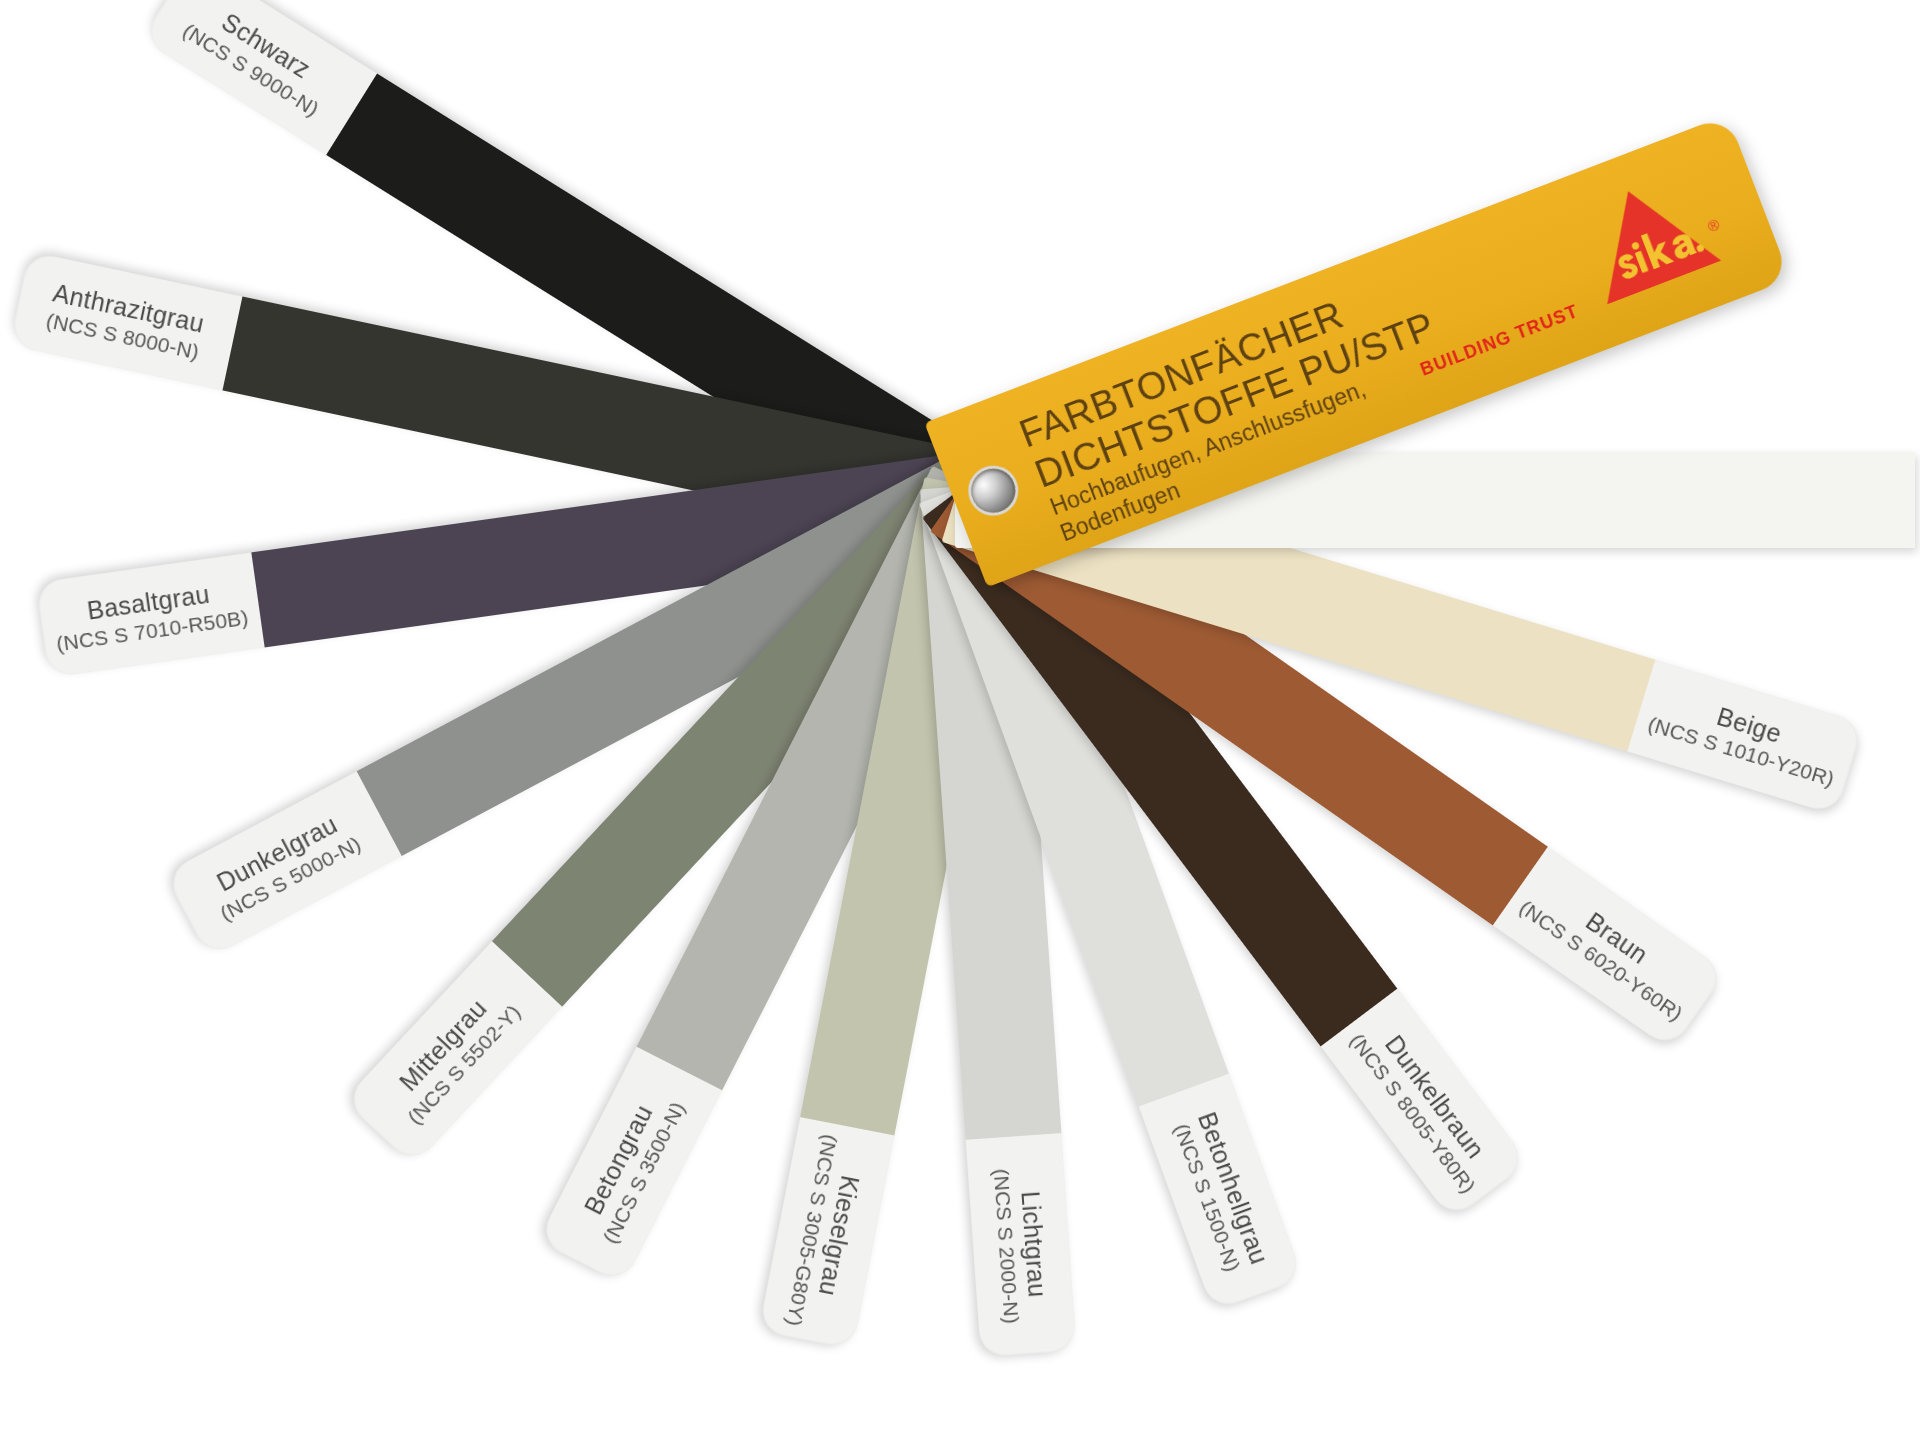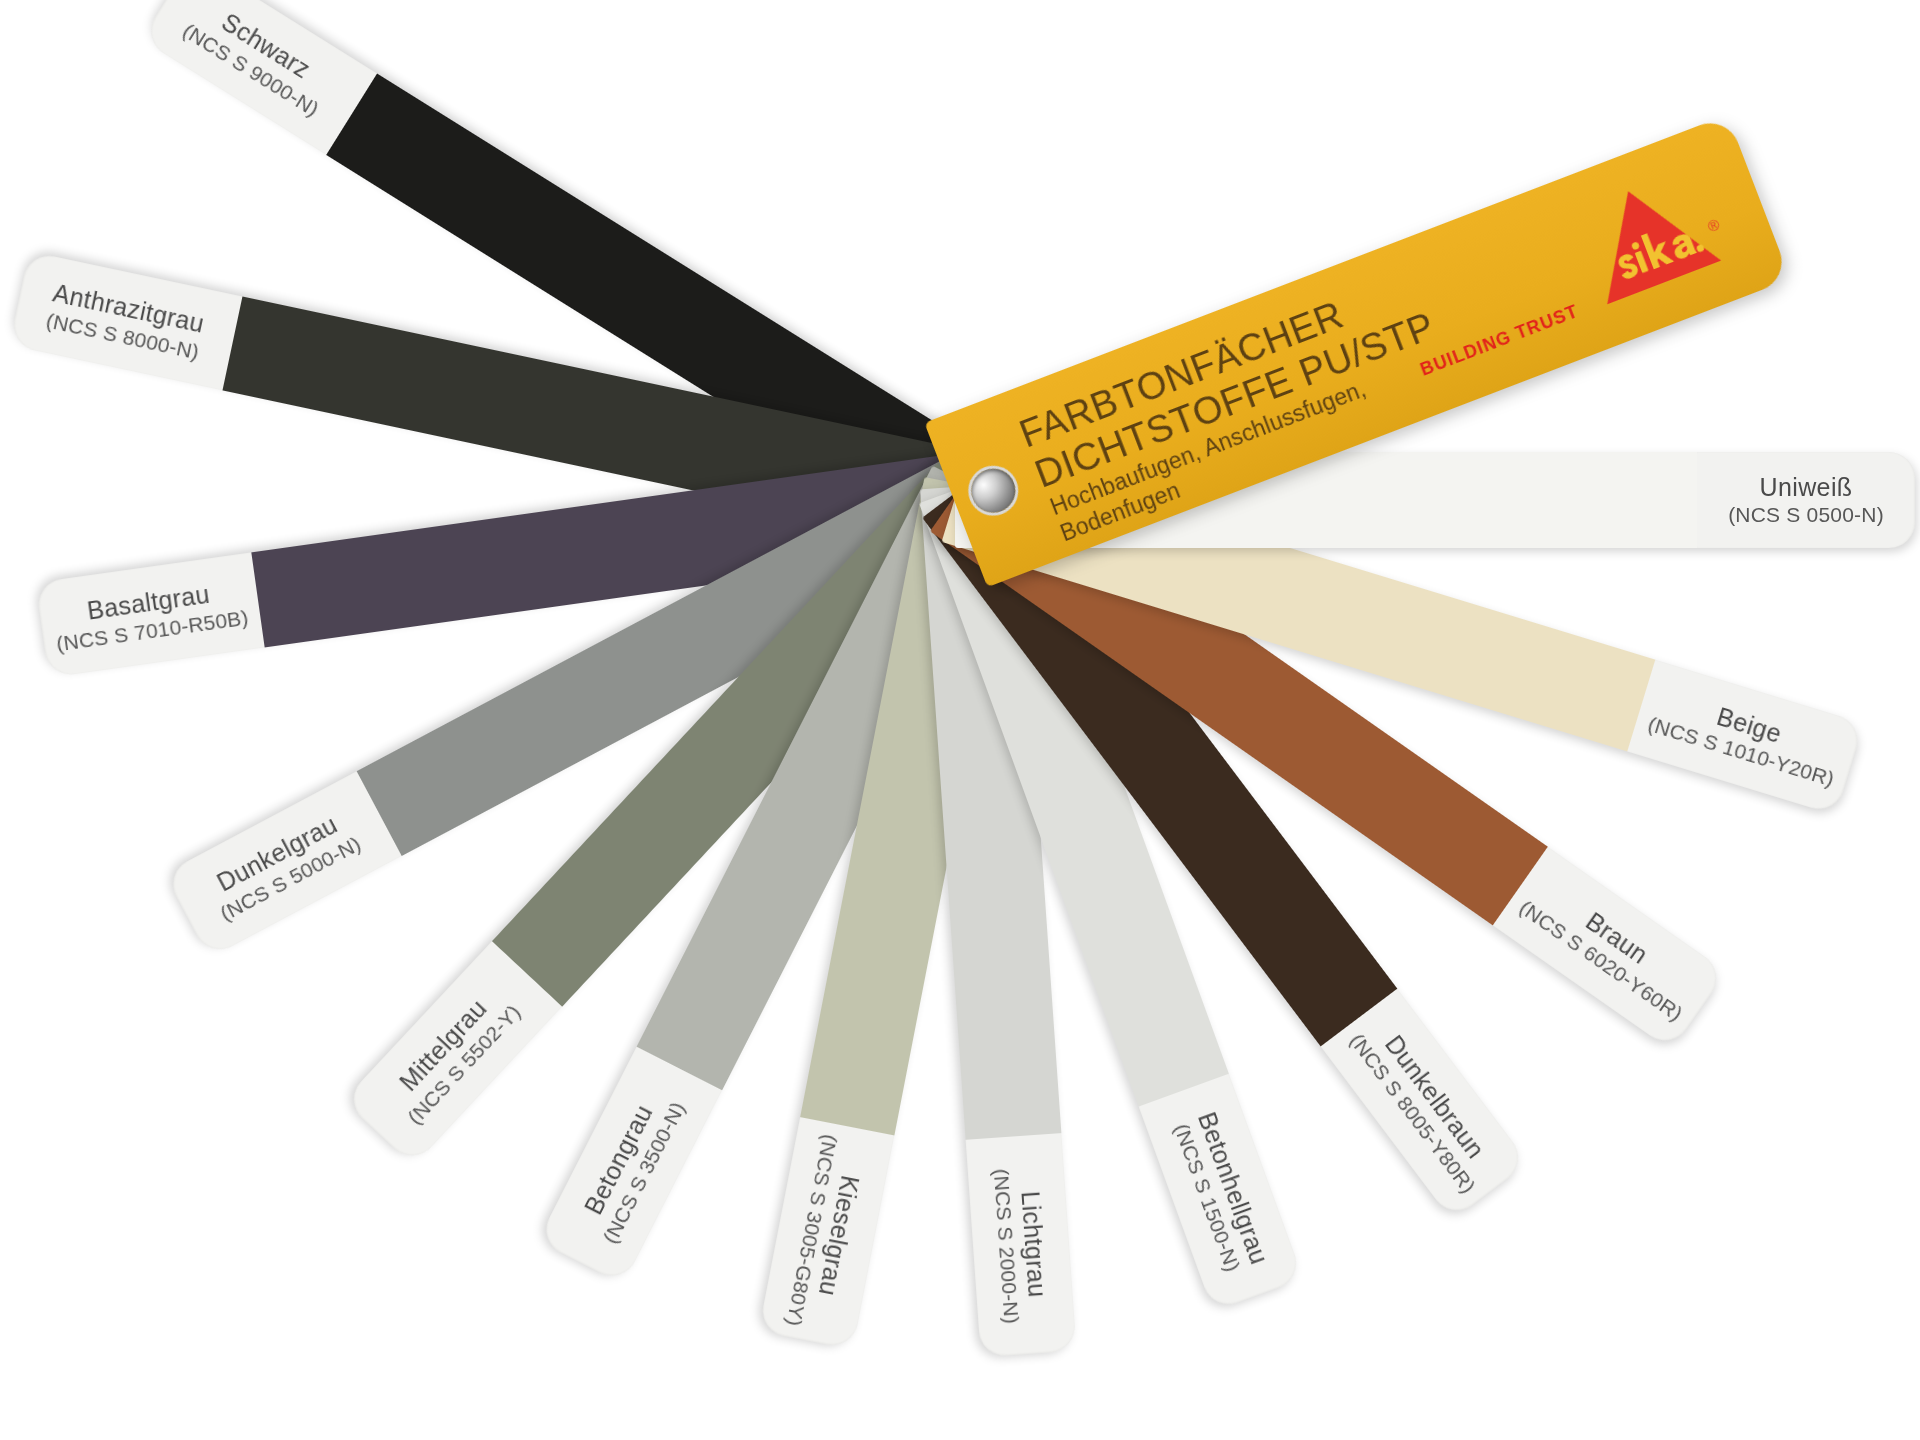--- a/index.html
+++ b/index.html
@@ -263,26 +263,20 @@
           <div class="swatch" style="background: rgb(236, 225, 194);"></div>
           <div class="tip" style="background: rgb(242, 242, 240);">
             <div class="label" style="transform: rotate(0deg);">
               <span class="nm">Beige</span>
               <span class="ncs">(NCS S 1010-Y20R)</span>
             </div>
           </div>
         </div>
         <div class="blade" style="width: 960px; transform: translateY(-50%) rotate(0deg); z-index: 13;">
           <div class="swatch" style="background: rgb(244, 244, 241);"></div>
-          <div class="tip" style="background: rgb(242, 242, 240);">
-            <div class="label" style="transform: rotate(0deg);">
-              <span class="nm">Uniweiß</span>
-              <span class="ncs">(NCS S 0500-N)</span>
-            </div>
-          </div>
         </div>
       </div>
 
     <div id="cover" style="width: 860px; transform: translateY(-50%) rotate(-21deg); z-index: 99; background: linear-gradient(rgb(238, 178, 35) 0%, rgb(233, 173, 29) 55%, rgb(223, 164, 23) 100%);">
       <div id="cover-inner">
 
         <div class="cover-title">
           <span class="l1">FARBTONFÄCHER</span>
           <span class="l2">DICHTSTOFFE PU/STP</span>
         </div>

